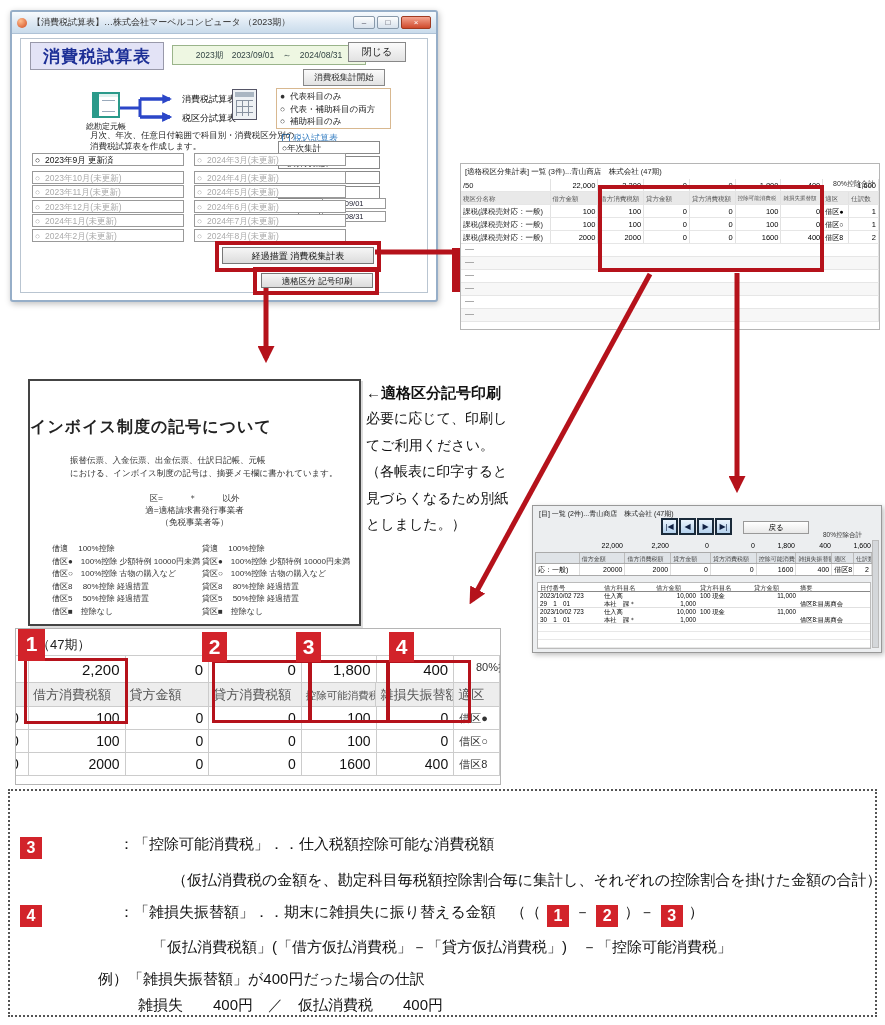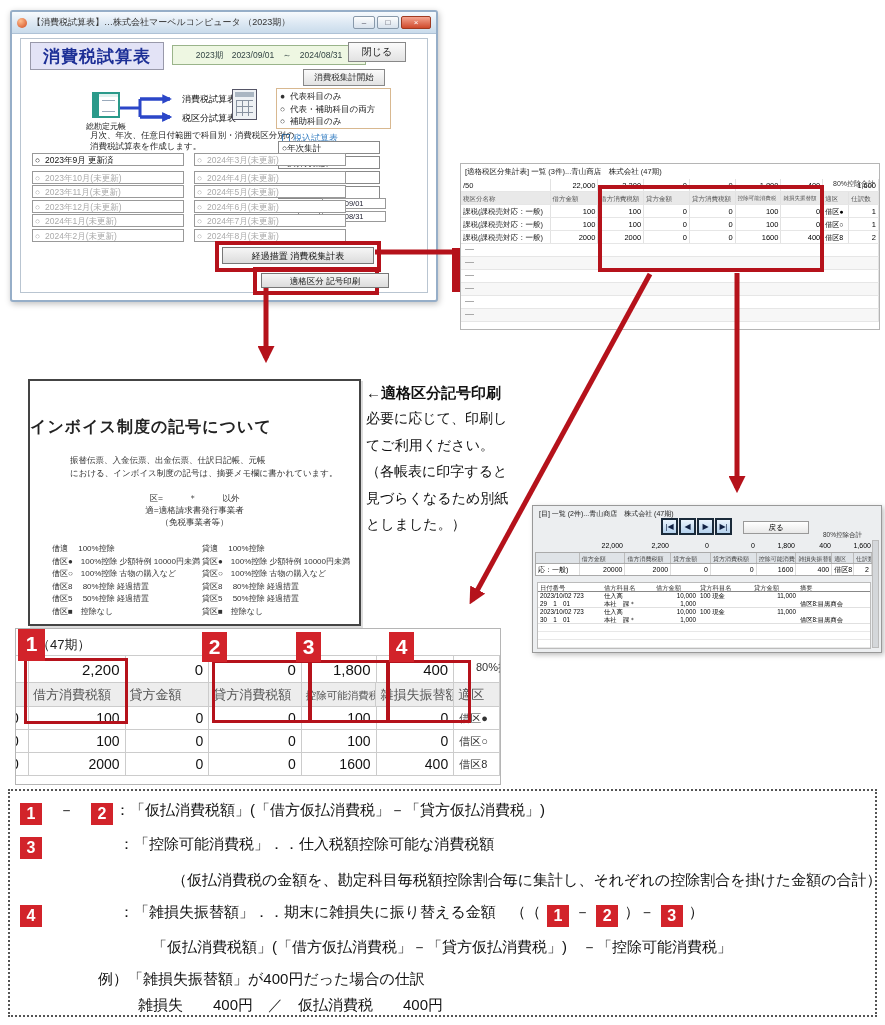--- a/index.html
+++ b/index.html
@@ -48,21 +48,21 @@
   .radio-box { position:absolute; left:286px; top:198px; width:22px; height:13px; border:1px solid #888; text-align:center; font-size:8px; line-height:12px; background:#fff;}
   .desc { position:absolute; left:78px; top:118px; font-size:8.5px; line-height:11px; color:#222; }
   .month-btn { position:absolute; height:13px; border:1px solid #999; background:#fff; font-size:8.5px; line-height:12px; padding-left:12px; color:#aaa; white-space:nowrap; overflow:hidden;}
   .month-btn .mb-circle { position:absolute; left:2px; top:0; }
   .month-btn.updated { color:#111; }
   .redbox { position:absolute; border:4px solid #b5121b; z-index:25; }
   #rb1 { left:203px; top:229px; width:166px; height:31px; }
   #rb2 { left:241px; top:255px; width:126px; height:28px; }
   .hl-btn { position:absolute; background:linear-gradient(#f6f6f6,#dcdcdc); border:1px solid #777; font-size:9px; text-align:center; color:#111; z-index:26;}
   #hlb1 { left:210px; top:235px; width:152px; height:17px; line-height:16px; }
-  #hlb2 { left:249px; top:261px; width:128px; height:15px; line-height:14px; font-size:8.5px; }
+  #hlb2 { left:249px; top:261px; width:112px; height:15px; line-height:14px; font-size:8.5px; }
 
   
   .trow { display:flex; }
   .tcell { display:block; overflow:hidden; white-space:nowrap; border-right:1px solid #e2e2e2; padding:0 2px; }
   .num { text-align:right; }
 
   
   #summary { position:absolute; left:460px; top:163px; width:420px; height:167px; border:1px solid #b5b5b5; background:#fff; overflow:hidden;}
   #summary .stitle { height:15px; line-height:15px; font-size:7.5px; padding-left:4px; color:#222; }
   #summary .dedlabel { position:absolute; right:4px; top:15px; font-size:7px; color:#333; }
@@ -506,21 +506,20 @@
   <div class="callout" id="co1">1</div>
   <div class="callout" id="co2">2</div>
   <div class="callout" id="co3">3</div>
   <div class="callout" id="co4">4</div>
   <div class="zrect" id="zr1"></div>
   <div class="zrect" id="zr2"></div>
   <div class="zrect" id="zr3"></div>
   <div class="zrect" id="zr4"></div>
 
   <div id="expl">
-    <div class="expl-line" id="ex0"><span class="badge-inline">1</span>　－　<span class="badge-inline">2</span>：「仮払消費税額」(「借方仮払消費税」－「貸方仮払消費税」)</div>
     <div class="expl-line" id="ex1"><span class="badge-inline">3</span>　　　　　：「控除可能消費税」．．仕入税額控除可能な消費税額</div>
     <div class="expl-line" id="ex2">（仮払消費税の金額を、勘定科目毎税額控除割合毎に集計し、それぞれの控除割合を掛けた金額の合計）</div>
     <div class="expl-line" id="ex3"><span class="badge-inline">4</span>　　　　　：「雑損失振替額」．．期末に雑損失に振り替える金額　（（ <span class="badge-inline">1</span> － <span class="badge-inline">2</span> ）－ <span class="badge-inline">3</span> ）</div>
     <div class="expl-line" id="ex4">「仮払消費税額」(「借方仮払消費税」－「貸方仮払消費税」)　－「控除可能消費税」</div>
     <div class="expl-line" id="ex5">例）「雑損失振替額」が400円だった場合の仕訳</div>
     <div class="expl-line" id="ex6">雑損失　　400円　／　仮払消費税　　400円</div>
   </div>
 
   <svg id="arrows" width="885" height="1025">
     <defs>

